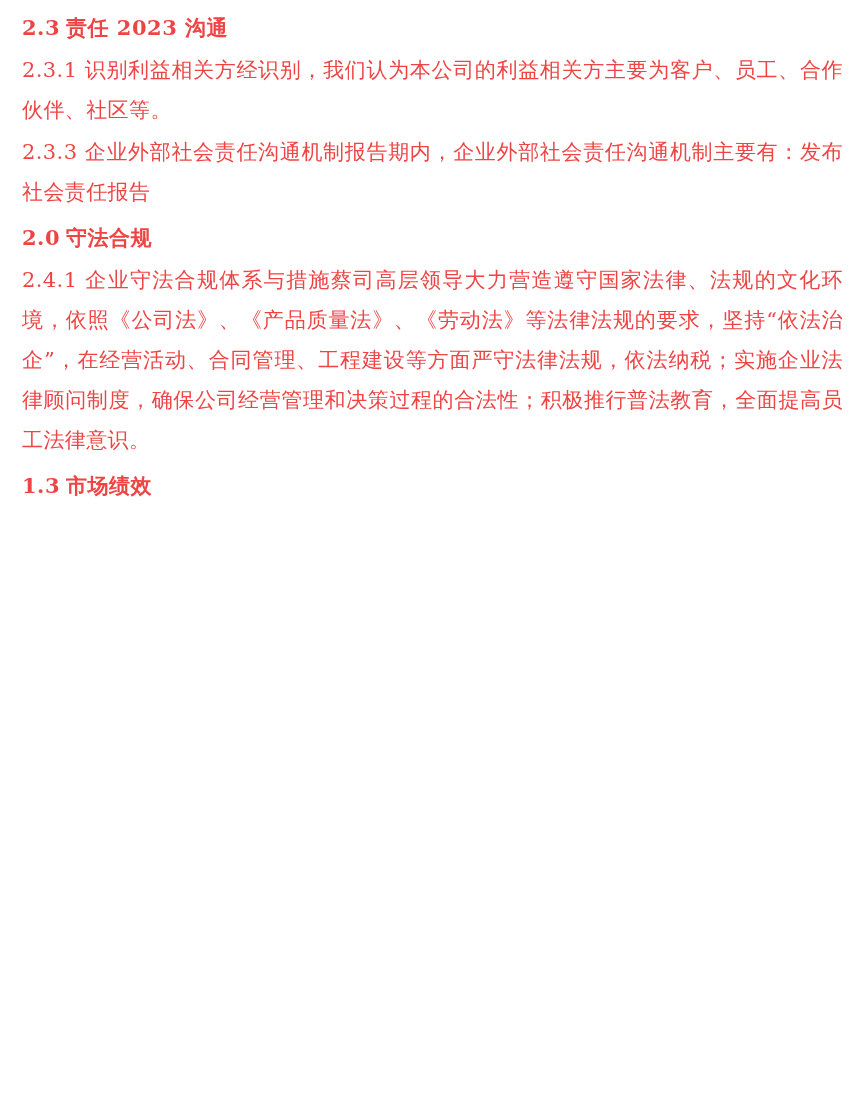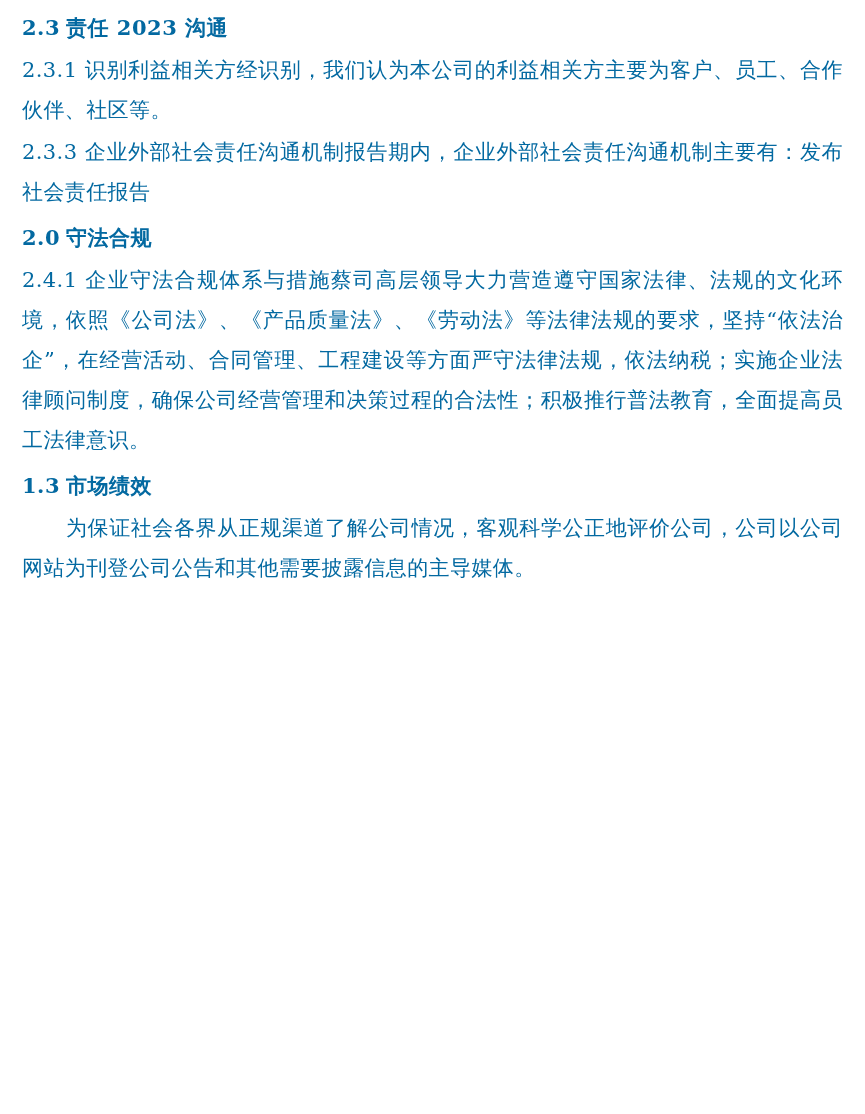--- a/index.html
+++ b/index.html
@@ -7,21 +7,21 @@
     padding: 0;
     background: #ffffff;
   }
   .page {
     width: 865px;
     min-height: 1114px;
     background: #ffffff;
     box-sizing: border-box;
     padding: 8px 22px 0 22px;
     font-family: "DejaVu Serif", "Liberation Serif", serif;
-    color: #0369a1;
+    color: #ef4444;
   }
   .block {
     margin: 0 0 2px 0;
   }
   
   .heading {
     font-size: 21px;
     line-height: 40px;
     font-weight: 700;
     letter-spacing: 0.5px;
@@ -78,18 +78,15 @@
   </div>
 
 
 
   <div class="spacer-sm"></div>
 
   <div class="block heading">
     <span class="num">1.3</span><span>市场绩效</span>
   </div>
 
-  <div class="block para indent">
-    <span>为保证社会各界从正规渠道了解公司情况，客观科学公正地评价公司，公司以公司网站为刊登公司公告和其他需要披露信息的主导媒体。</span>
-  </div>
 
 
 </div>
 
 </body></html>

